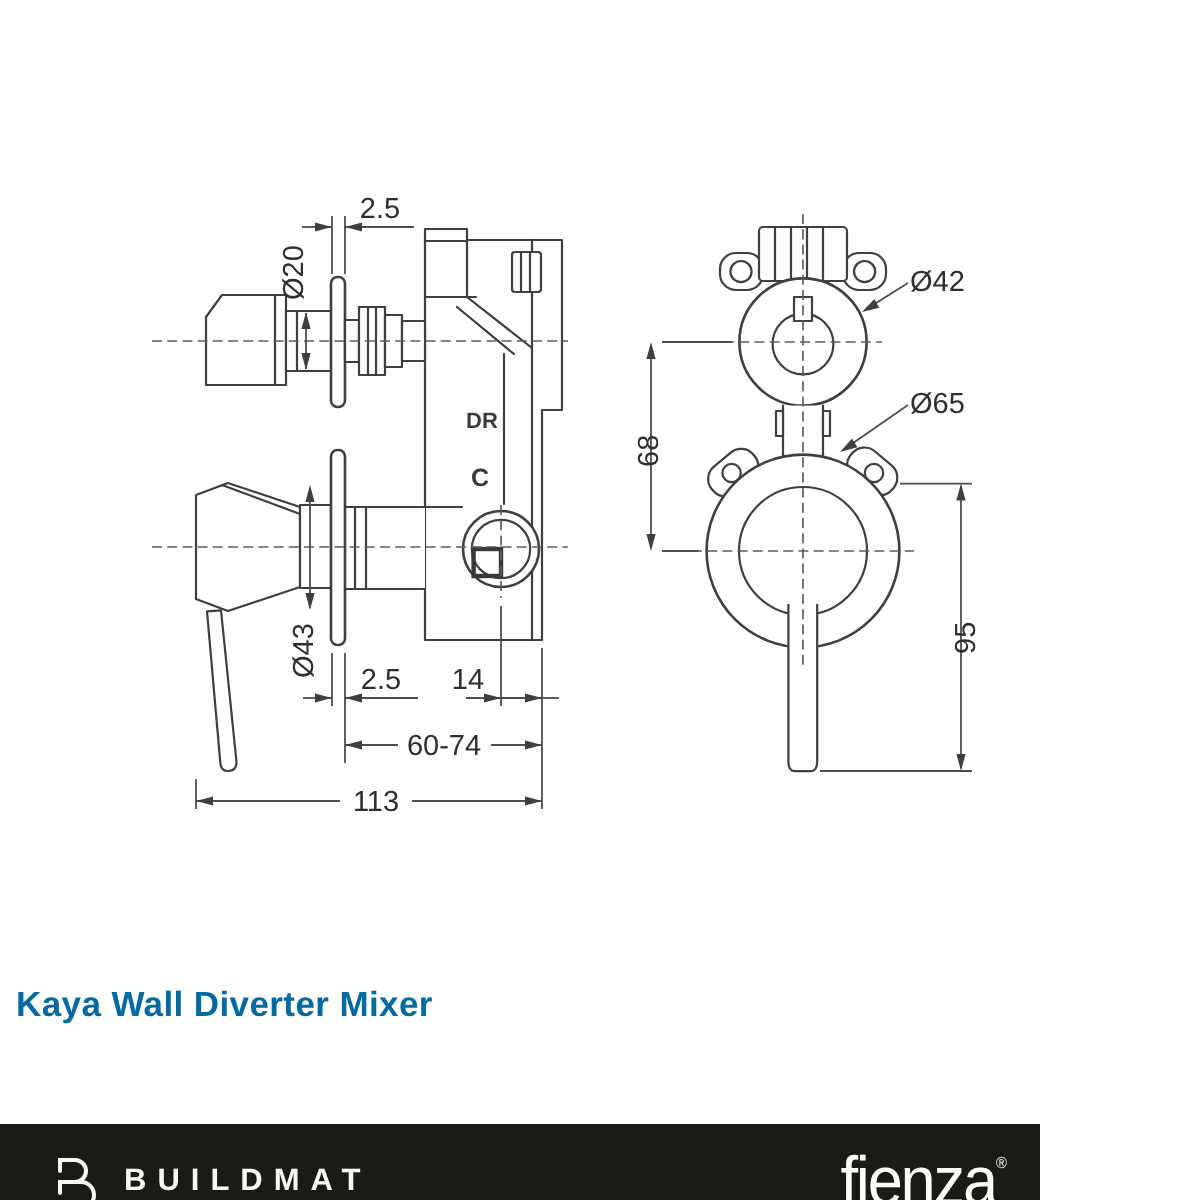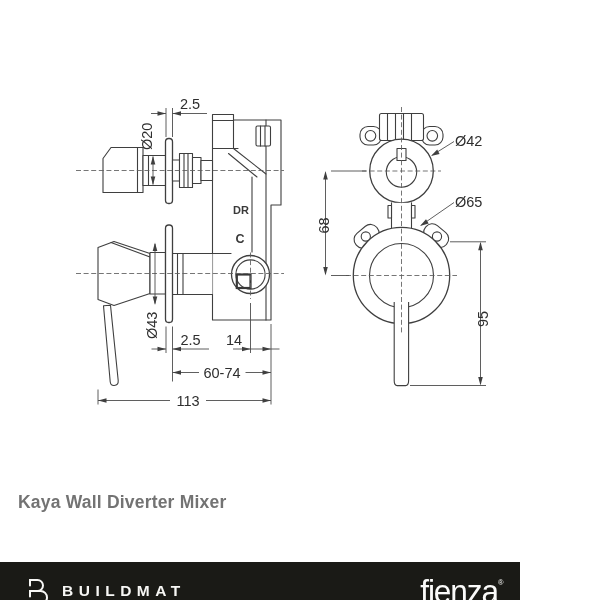--- a/index.html
+++ b/index.html
@@ -8,21 +8,21 @@
   .drawing{position:absolute;left:0;top:0;}
   svg .part{fill:none;stroke:#3f3f3f;stroke-width:1.1;stroke-linejoin:round;stroke-linecap:round;}
   svg .partw{fill:#ffffff;stroke:#3f3f3f;stroke-width:1.1;stroke-linejoin:round;}
   svg .heavy{stroke-width:1.3;}
   svg .thick{fill:none;stroke:#383838;stroke-width:2.2;}
   svg .dash{fill:none;stroke:#5d5d5d;stroke-width:0.85;stroke-dasharray:5 2.6;}
   svg .dim{fill:none;stroke:#4d4d4d;stroke-width:0.9;}
   svg .ah{fill:#3f3f3f;stroke:none;}
   svg .dimtxt{font-family:"Liberation Sans",sans-serif;font-size:14.5px;fill:#2e2e2e;}
   svg .stamp{font-family:"Liberation Sans",sans-serif;font-weight:700;fill:#3a3a3a;}
-  .title{position:absolute;left:18px;top:492px;font-size:17.5px;font-weight:700;color:#737373;
+  .title{position:absolute;left:8px;top:492px;font-size:17.5px;font-weight:700;color:#0369a1;
          letter-spacing:0.2px;}
   .footer{position:absolute;left:0;top:542px;width:520px;height:58px;background:#1a1a16;
           display:flex;align-items:center;justify-content:space-between;
           padding:0 17px 0 23px;box-sizing:border-box;margin-top:20px;}
   .brandL{display:flex;align-items:center;gap:7px;}
   .buildmat-text{color:#f7f7f5;font-size:15.5px;font-weight:700;letter-spacing:5.5px;}
   .fienza{color:#fbfbfa;font-size:34px;font-weight:400;letter-spacing:-1.2px;
           transform:scaleX(0.93);transform-origin:right center;display:inline-block;}
   .fienza sup{font-size:8px;letter-spacing:0;vertical-align:18px;}
 </style>

